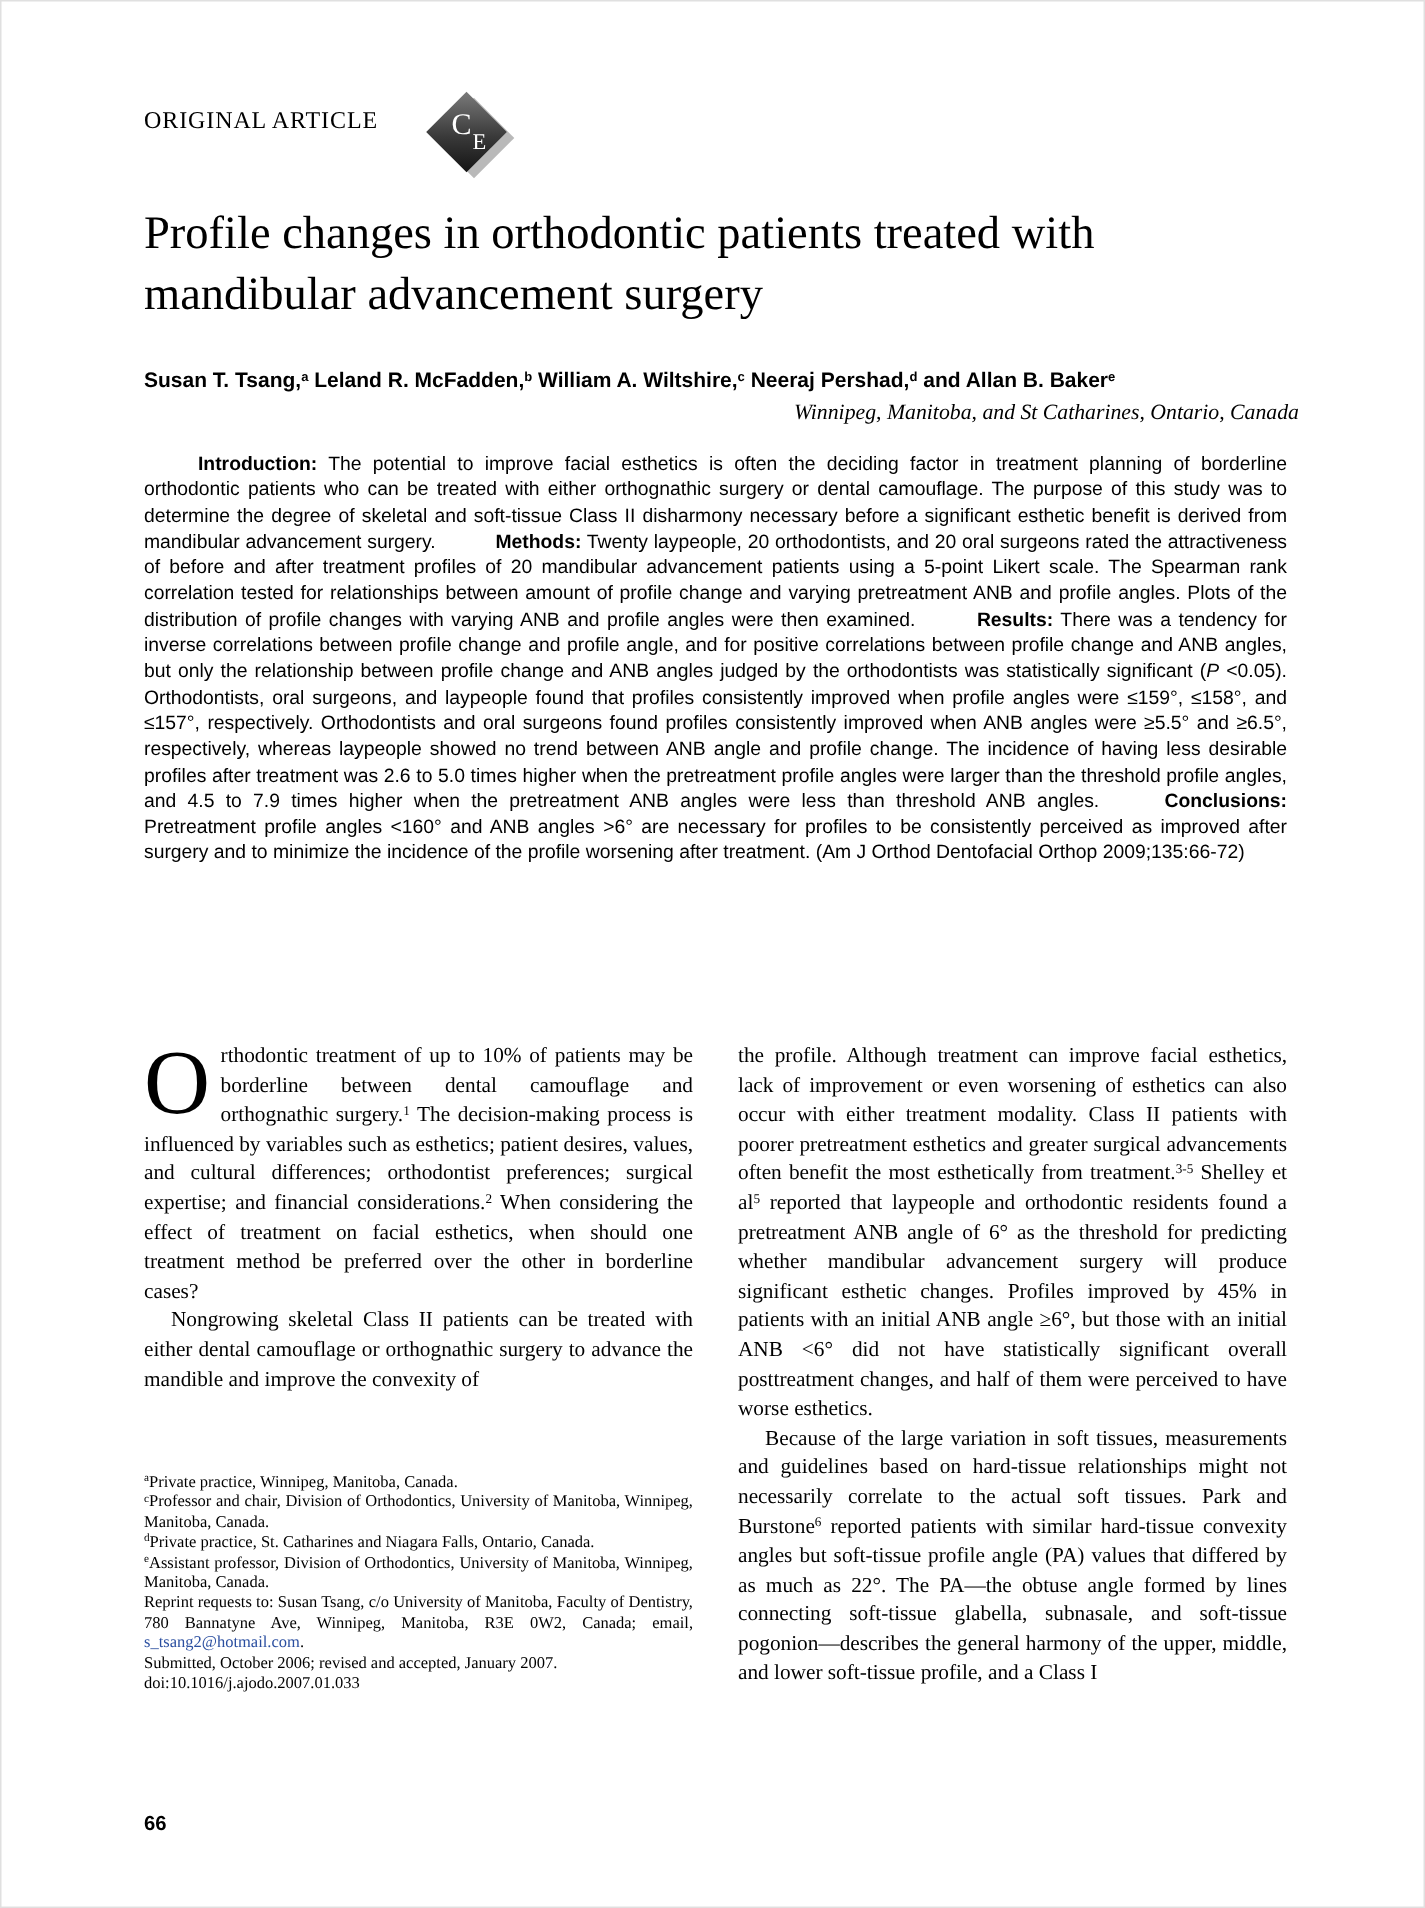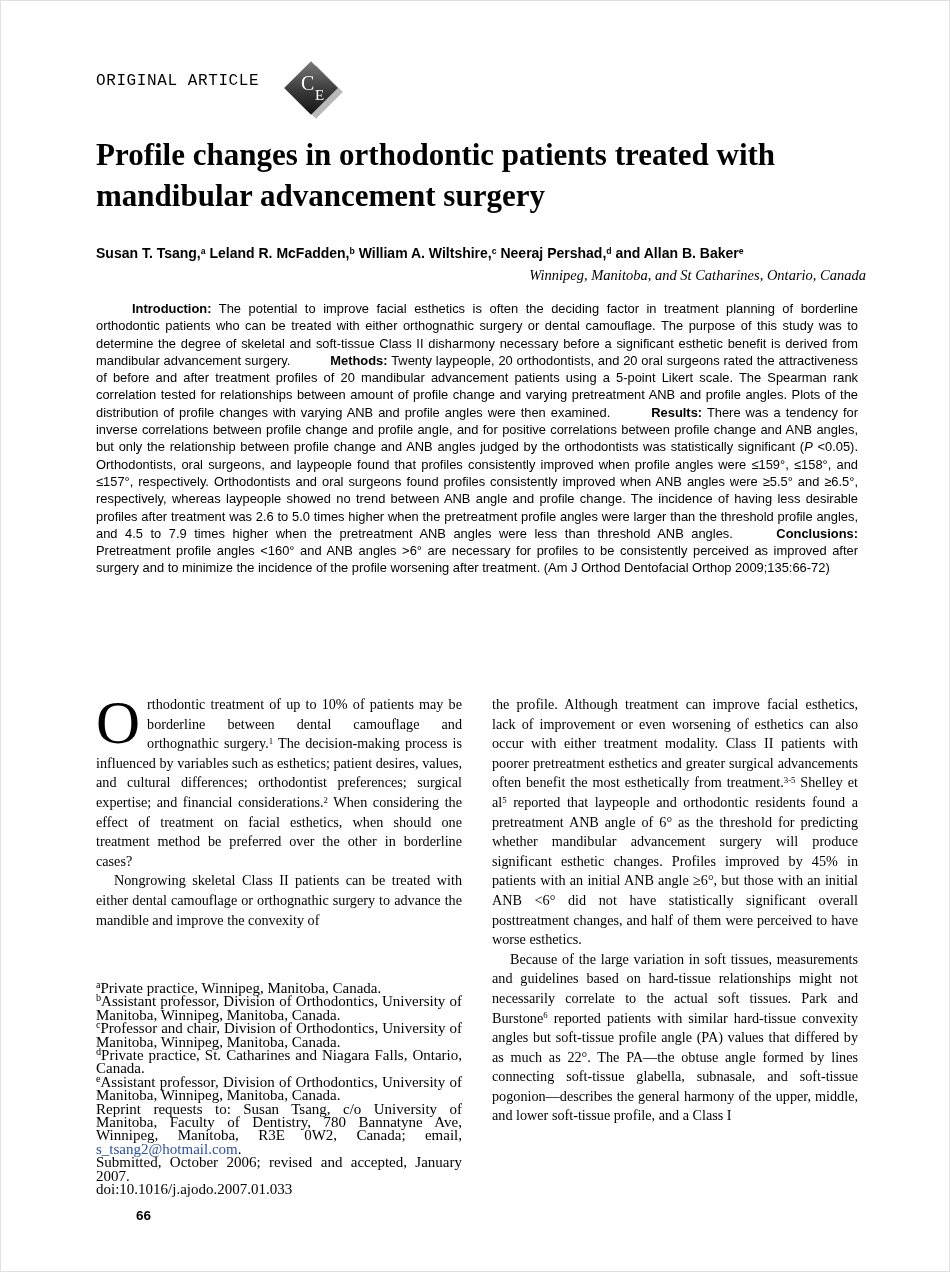--- a/index.html
+++ b/index.html
@@ -12,35 +12,35 @@
     box-sizing:border-box;
     font-family:"Liberation Serif",serif;
     color:#000;
     overflow:hidden;
   }
   sup{font-size:62%;vertical-align:baseline;position:relative;top:-0.5em;line-height:0;}
 
   .eyebrow{
     position:absolute;top:71px;left:95px;
     font-size:16px;letter-spacing:0.6px;
-    font-family:Liberation Mono, monospace;
+    font-family:Liberation Serif, serif;
     text-align:right;
   }
 
   
   .badge{position:absolute;left:283px;top:60px;width:60px;height:60px;}
   .diamond{position:absolute;width:38px;height:38px;transform:rotate(45deg);}
   .diamond.back{left:13px;top:12px;background:#b9b9b9;}
   .diamond.front{left:8px;top:8px;background:linear-gradient(135deg,#7a7a7a 0%,#3a3a3a 55%,#141414 100%);}
   .badge .bc{position:absolute;left:17px;top:11px;font-size:20px;color:#fff;font-family:"Liberation Serif",serif;}
   .badge .be{position:absolute;left:31px;top:26px;font-size:15px;color:#fff;font-family:"Liberation Serif",serif;}
 
   .title{
     position:absolute;top:133px;left:95px;width:745px;
-    font-size:31px;line-height:41px;font-weight:700;
+    font-size:31px;line-height:41px;font-weight:400;
   }
 
   .authors{
     position:absolute;top:244px;left:95px;width:770px;
     font-family:Liberation Sans, sans-serif;
     font-weight:bold;font-size:14px;
   }
   .affil-line{
     position:absolute;top:266px;left:95px;width:770px;
     font-style:italic;font-size:14.5px;text-align:right;
@@ -63,30 +63,30 @@
   .col p{margin:0;}
   .col p.indent{text-indent:18px;}
   .dropcap{
     float:left;
     font-size:61px;line-height:48px;
     margin:4px 7px 0 0;
   }
 
   .footnotes{
     position:absolute;top:981px;left:95px;width:366px;
-    font-size:15px;line-height:13.4px;text-align:justify;
+    font-size:11px;line-height:13.4px;text-align:justify;
   }
   .footnotes .fn{margin:0;}
   .footnotes sup{font-size:68%;}
   .link{color:#2b4fa0;cursor:pointer;}
 
   .page-number{
     position:absolute;top:1207px;left:95px;
     font-family:"Liberation Sans",sans-serif;
-    font-weight:bold;font-size:13.5px;margin-left:40px;
+    font-weight:bold;font-size:13.5px;
   }
 </style>
 </head>
 <body>
 
 <div class="page">
 
   <div class="eyebrow">ORIGINAL ARTICLE</div>
 
   <div class="badge">
@@ -110,21 +110,20 @@
       <p class="indent">Nongrowing skeletal Class II patients can be treated with either dental camouflage or orthognathic surgery to advance the mandible and improve the convexity of</p>
     </div>
     <div class="col">
       <p>the profile. Although treatment can improve facial esthetics, lack of improvement or even worsening of esthetics can also occur with either treatment modality. Class II patients with poorer pretreatment esthetics and greater surgical advancements often benefit the most esthetically from treatment.<sup>3-5</sup> Shelley et al<sup>5</sup> reported that laypeople and orthodontic residents found a pretreatment ANB angle of 6° as the threshold for predicting whether mandibular advancement surgery will produce significant esthetic changes. Profiles improved by 45% in patients with an initial ANB angle ≥6°, but those with an initial ANB &lt;6° did not have statistically significant overall posttreatment changes, and half of them were perceived to have worse esthetics.</p>
       <p class="indent">Because of the large variation in soft tissues, measurements and guidelines based on hard-tissue relationships might not necessarily correlate to the actual soft tissues. Park and Burstone<sup>6</sup> reported patients with similar hard-tissue convexity angles but soft-tissue profile angle (PA) values that differed by as much as 22°. The PA—the obtuse angle formed by lines connecting soft-tissue glabella, subnasale, and soft-tissue pogonion—describes the general harmony of the upper, middle, and lower soft-tissue profile, and a Class I</p>
     </div>
   </div>
 
   <div class="footnotes">
     <div class="fn"><sup>a</sup>Private practice, Winnipeg, Manitoba, Canada.</div>
-    <div class="fn"><sup>b</sup>Assistant professor, Division of Orthodontics, University of Manitoba, Winnipeg, Manitoba, Canada.</div>
     <div class="fn"><sup>c</sup>Professor and chair, Division of Orthodontics, University of Manitoba, Winnipeg, Manitoba, Canada.</div>
     <div class="fn"><sup>d</sup>Private practice, St. Catharines and Niagara Falls, Ontario, Canada.</div>
     <div class="fn"><sup>e</sup>Assistant professor, Division of Orthodontics, University of Manitoba, Winnipeg, Manitoba, Canada.</div>
     <div class="fn">Reprint requests to: Susan Tsang, c/o University of Manitoba, Faculty of Dentistry, 780 Bannatyne Ave, Winnipeg, Manitoba, R3E 0W2, Canada; email, <span class="link">s_tsang2@hotmail.com</span>.</div>
     <div class="fn">Submitted, October 2006; revised and accepted, January 2007.</div>
     <div class="fn">doi:10.1016/j.ajodo.2007.01.033</div>
   </div>
 
   <div class="page-number">66</div>
 

